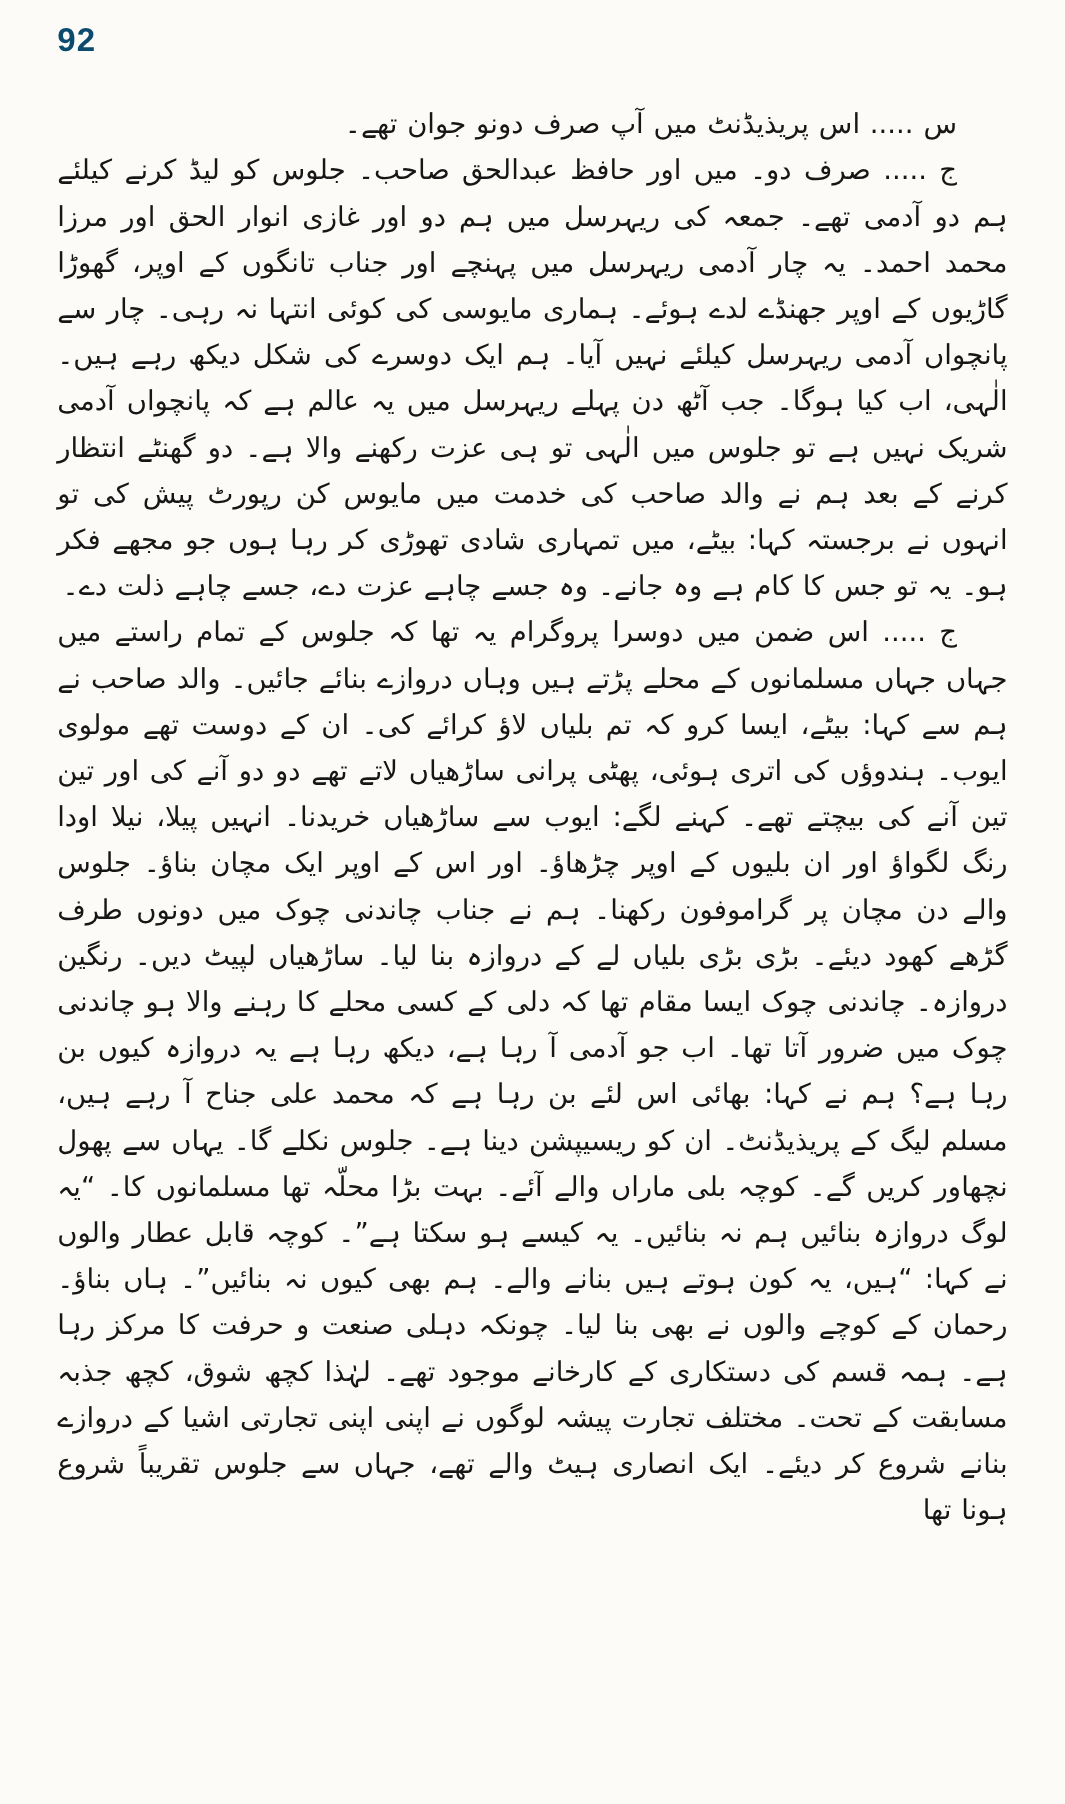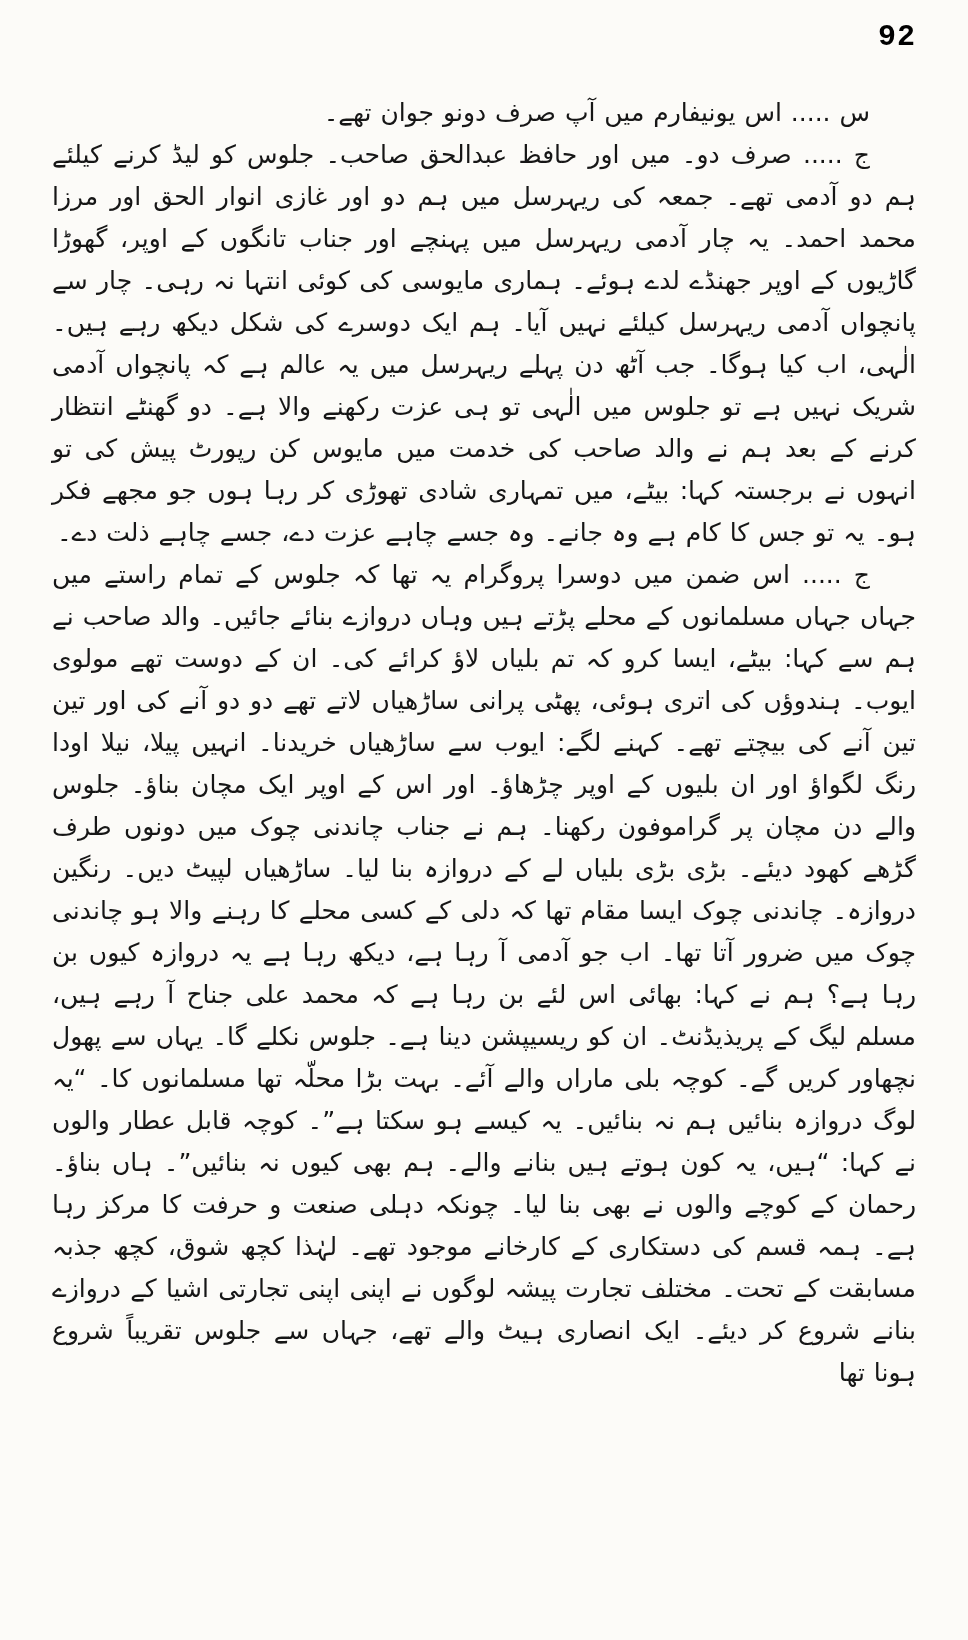--- a/index.html
+++ b/index.html
@@ -14,27 +14,27 @@
     height: 1640px;
     margin: 0 auto;
     background: #fcfbf8;
     box-sizing: border-box;
     padding: 16px 52px 30px 52px;
     direction: rtl;
     color: #161616;
     overflow: hidden;
   }
   .page-number {
-    text-align: right;
+    text-align: left;
     font-size: 30px;
     font-weight: bold;
-    color: #000000;
+    color: #0c4a6e;
     margin: 4px 0 38px 0;
     letter-spacing: 1px;
-    font-family: Liberation Mono, monospace;
+    font-family: Liberation Sans, sans-serif;
   }
   .text-body {
     font-size: 25px;
     line-height: 1.68;
     text-align: justify;
     text-justify: inter-word;
   }
   .text-body p {
     margin: 0;
     padding: 0;
@@ -42,17 +42,17 @@
     word-spacing: 1px;
   }
 </style>
 </head>
 <body>
 
 <div class="page">
   <div class="page-number">92</div>
 
   <div class="text-body">
-    <p>س ..... اس یونیفارم میں آپ صرف دونو جوان تھے۔</p>
+    <p>س ..... اس پریذیڈنٹ میں آپ صرف دونو جوان تھے۔</p>
     <p>ج ..... صرف دو۔ میں اور حافظ عبدالحق صاحب۔ جلوس کو لیڈ کرنے کیلئے ہم دو آدمی تھے۔ جمعہ کی ریہرسل میں ہم دو اور غازی انوار الحق اور مرزا محمد احمد۔ یہ چار آدمی ریہرسل میں پہنچے اور جناب تانگوں کے اوپر، گھوڑا گاڑیوں کے اوپر جھنڈے لدے ہوئے۔ ہماری مایوسی کی کوئی انتہا نہ رہی۔ چار سے پانچواں آدمی ریہرسل کیلئے نہیں آیا۔ ہم ایک دوسرے کی شکل دیکھ رہے ہیں۔ الٰہی، اب کیا ہوگا۔ جب آٹھ دن پہلے ریہرسل میں یہ عالم ہے کہ پانچواں آدمی شریک نہیں ہے تو جلوس میں الٰہی تو ہی عزت رکھنے والا ہے۔ دو گھنٹے انتظار کرنے کے بعد ہم نے والد صاحب کی خدمت میں مایوس کن رپورٹ پیش کی تو انہوں نے برجستہ کہا: بیٹے، میں تمہاری شادی تھوڑی کر رہا ہوں جو مجھے فکر ہو۔ یہ تو جس کا کام ہے وہ جانے۔ وہ جسے چاہے عزت دے، جسے چاہے ذلت دے۔</p>
     <p>ج ..... اس ضمن میں دوسرا پروگرام یہ تھا کہ جلوس کے تمام راستے میں جہاں جہاں مسلمانوں کے محلے پڑتے ہیں وہاں دروازے بنائے جائیں۔ والد صاحب نے ہم سے کہا: بیٹے، ایسا کرو کہ تم بلیاں لاؤ کرائے کی۔ ان کے دوست تھے مولوی ایوب۔ ہندوؤں کی اتری ہوئی، پھٹی پرانی ساڑھیاں لاتے تھے دو دو آنے کی اور تین تین آنے کی بیچتے تھے۔ کہنے لگے: ایوب سے ساڑھیاں خریدنا۔ انہیں پیلا، نیلا اودا رنگ لگواؤ اور ان بلیوں کے اوپر چڑھاؤ۔ اور اس کے اوپر ایک مچان بناؤ۔ جلوس والے دن مچان پر گراموفون رکھنا۔ ہم نے جناب چاندنی چوک میں دونوں طرف گڑھے کھود دیئے۔ بڑی بڑی بلیاں لے کے دروازہ بنا لیا۔ ساڑھیاں لپیٹ دیں۔ رنگین دروازہ۔ چاندنی چوک ایسا مقام تھا کہ دلی کے کسی محلے کا رہنے والا ہو چاندنی چوک میں ضرور آتا تھا۔ اب جو آدمی آ رہا ہے، دیکھ رہا ہے یہ دروازہ کیوں بن رہا ہے؟ ہم نے کہا: بھائی اس لئے بن رہا ہے کہ محمد علی جناح آ رہے ہیں، مسلم لیگ کے پریذیڈنٹ۔ ان کو ریسیپشن دینا ہے۔ جلوس نکلے گا۔ یہاں سے پھول نچھاور کریں گے۔ کوچہ بلی ماراں والے آئے۔ بہت بڑا محلّہ تھا مسلمانوں کا۔ “یہ لوگ دروازہ بنائیں ہم نہ بنائیں۔ یہ کیسے ہو سکتا ہے”۔ کوچہ قابل عطار والوں نے کہا: “ہیں، یہ کون ہوتے ہیں بنانے والے۔ ہم بھی کیوں نہ بنائیں”۔ ہاں بناؤ۔ رحمان کے کوچے والوں نے بھی بنا لیا۔ چونکہ دہلی صنعت و حرفت کا مرکز رہا ہے۔ ہمہ قسم کی دستکاری کے کارخانے موجود تھے۔ لہٰذا کچھ شوق، کچھ جذبہ مسابقت کے تحت۔ مختلف تجارت پیشہ لوگوں نے اپنی اپنی تجارتی اشیا کے دروازے بنانے شروع کر دیئے۔ ایک انصاری ہیٹ والے تھے، جہاں سے جلوس تقریباً شروع ہونا تھا</p>
   </div>
 </div>
 
 </body></html>

